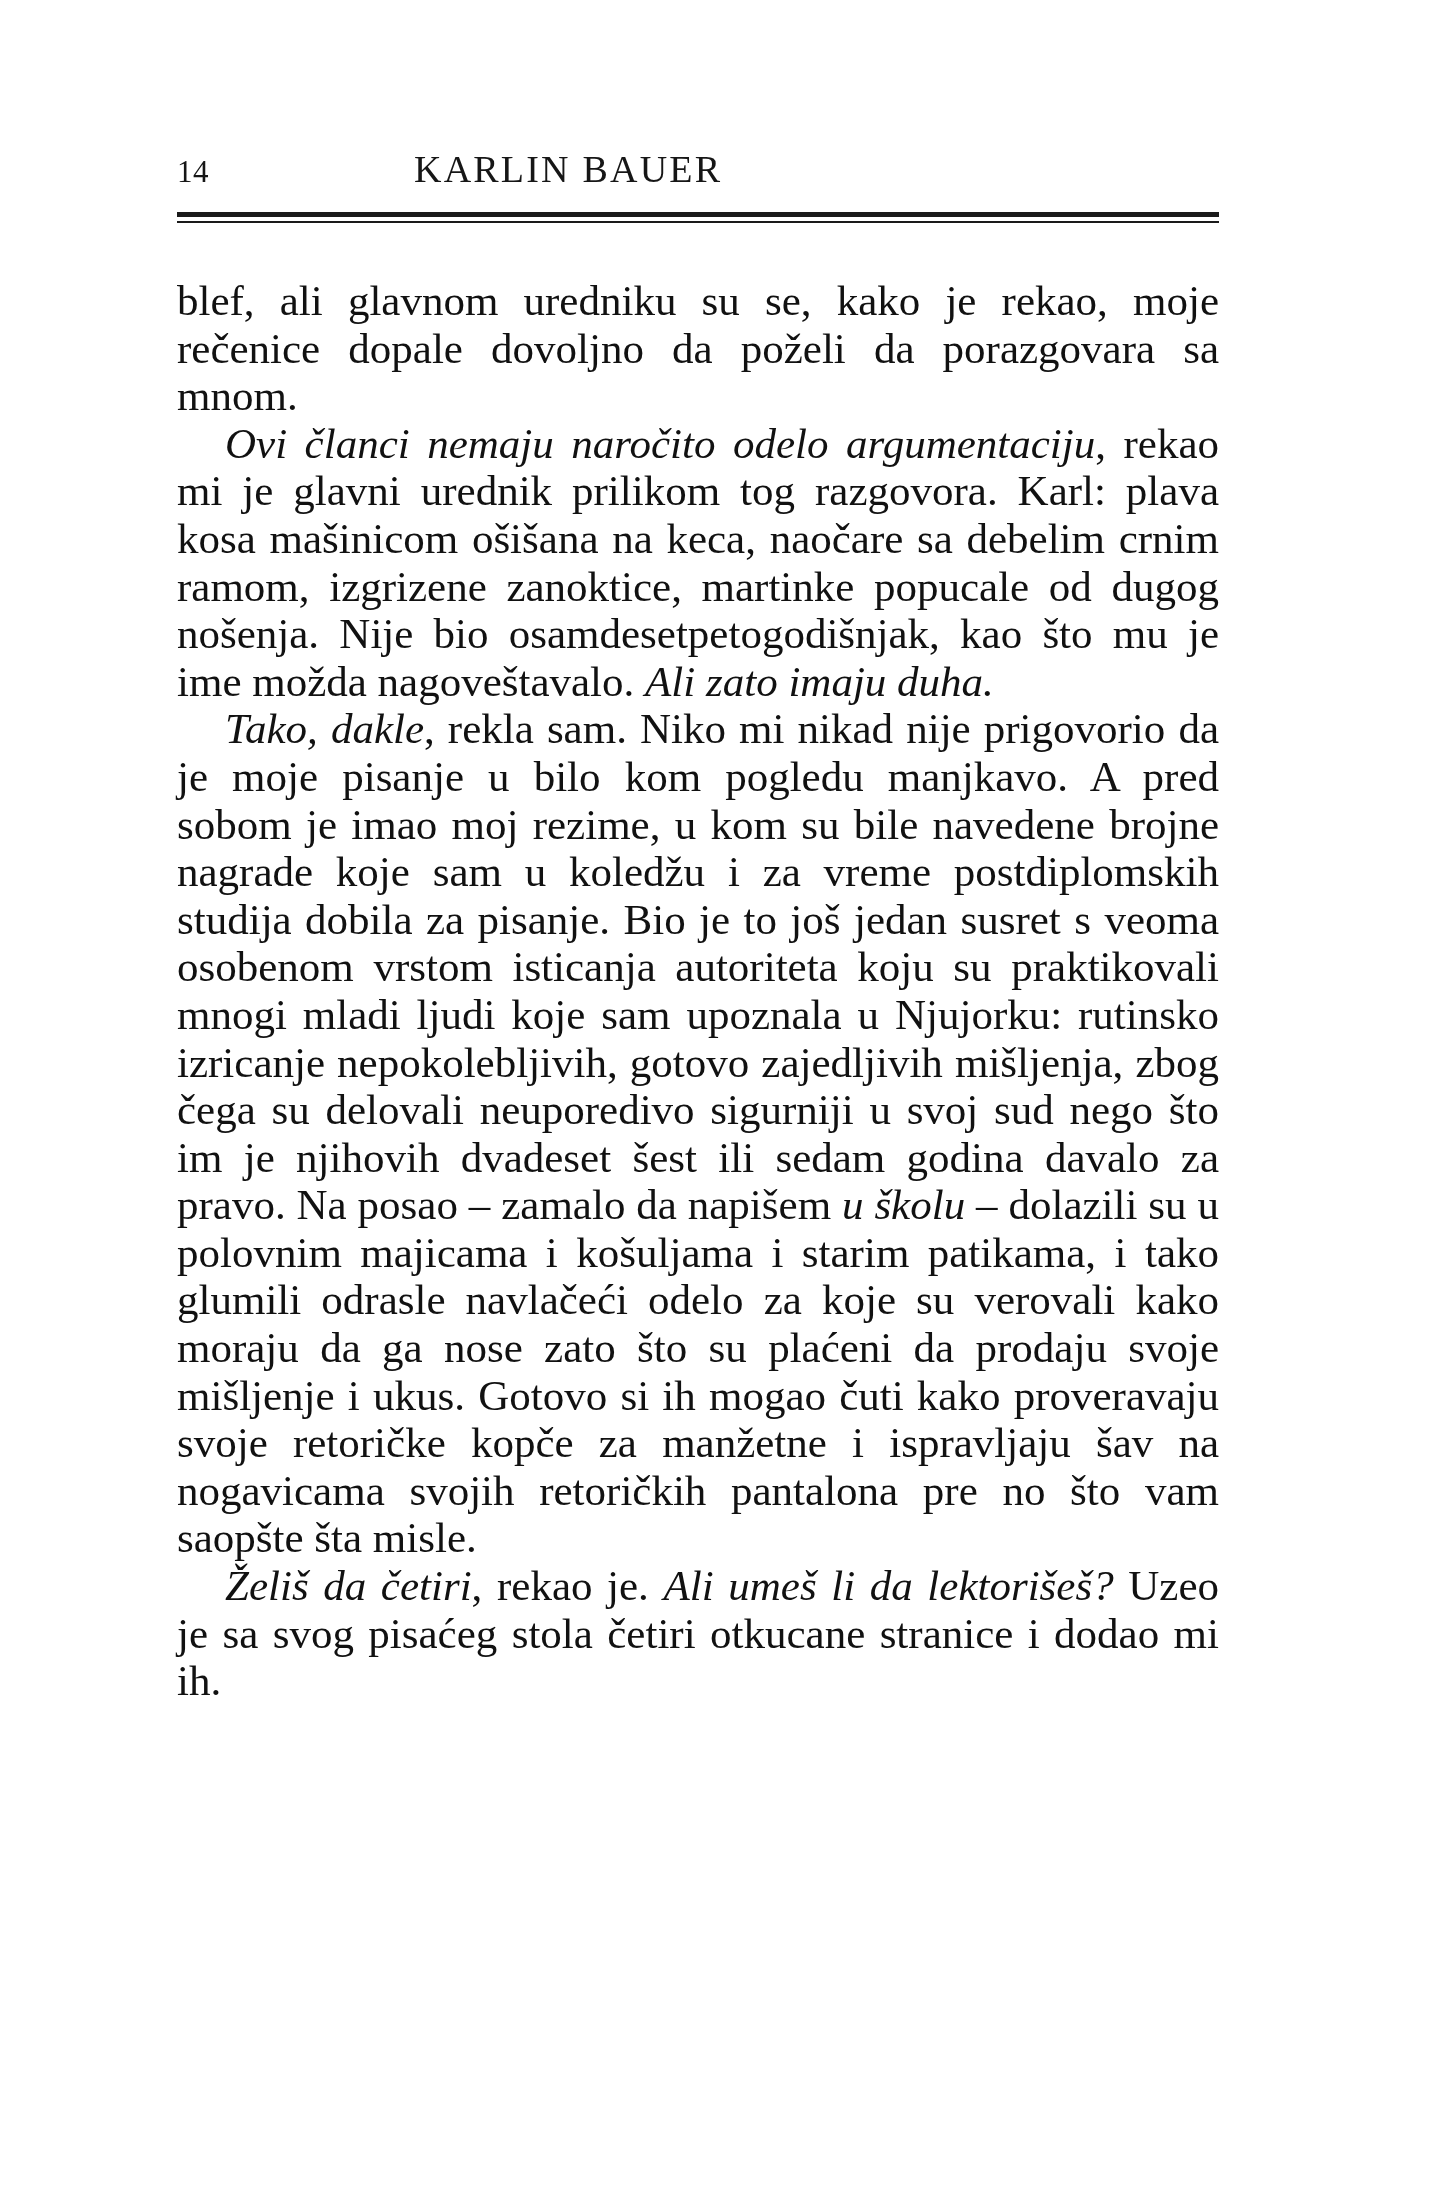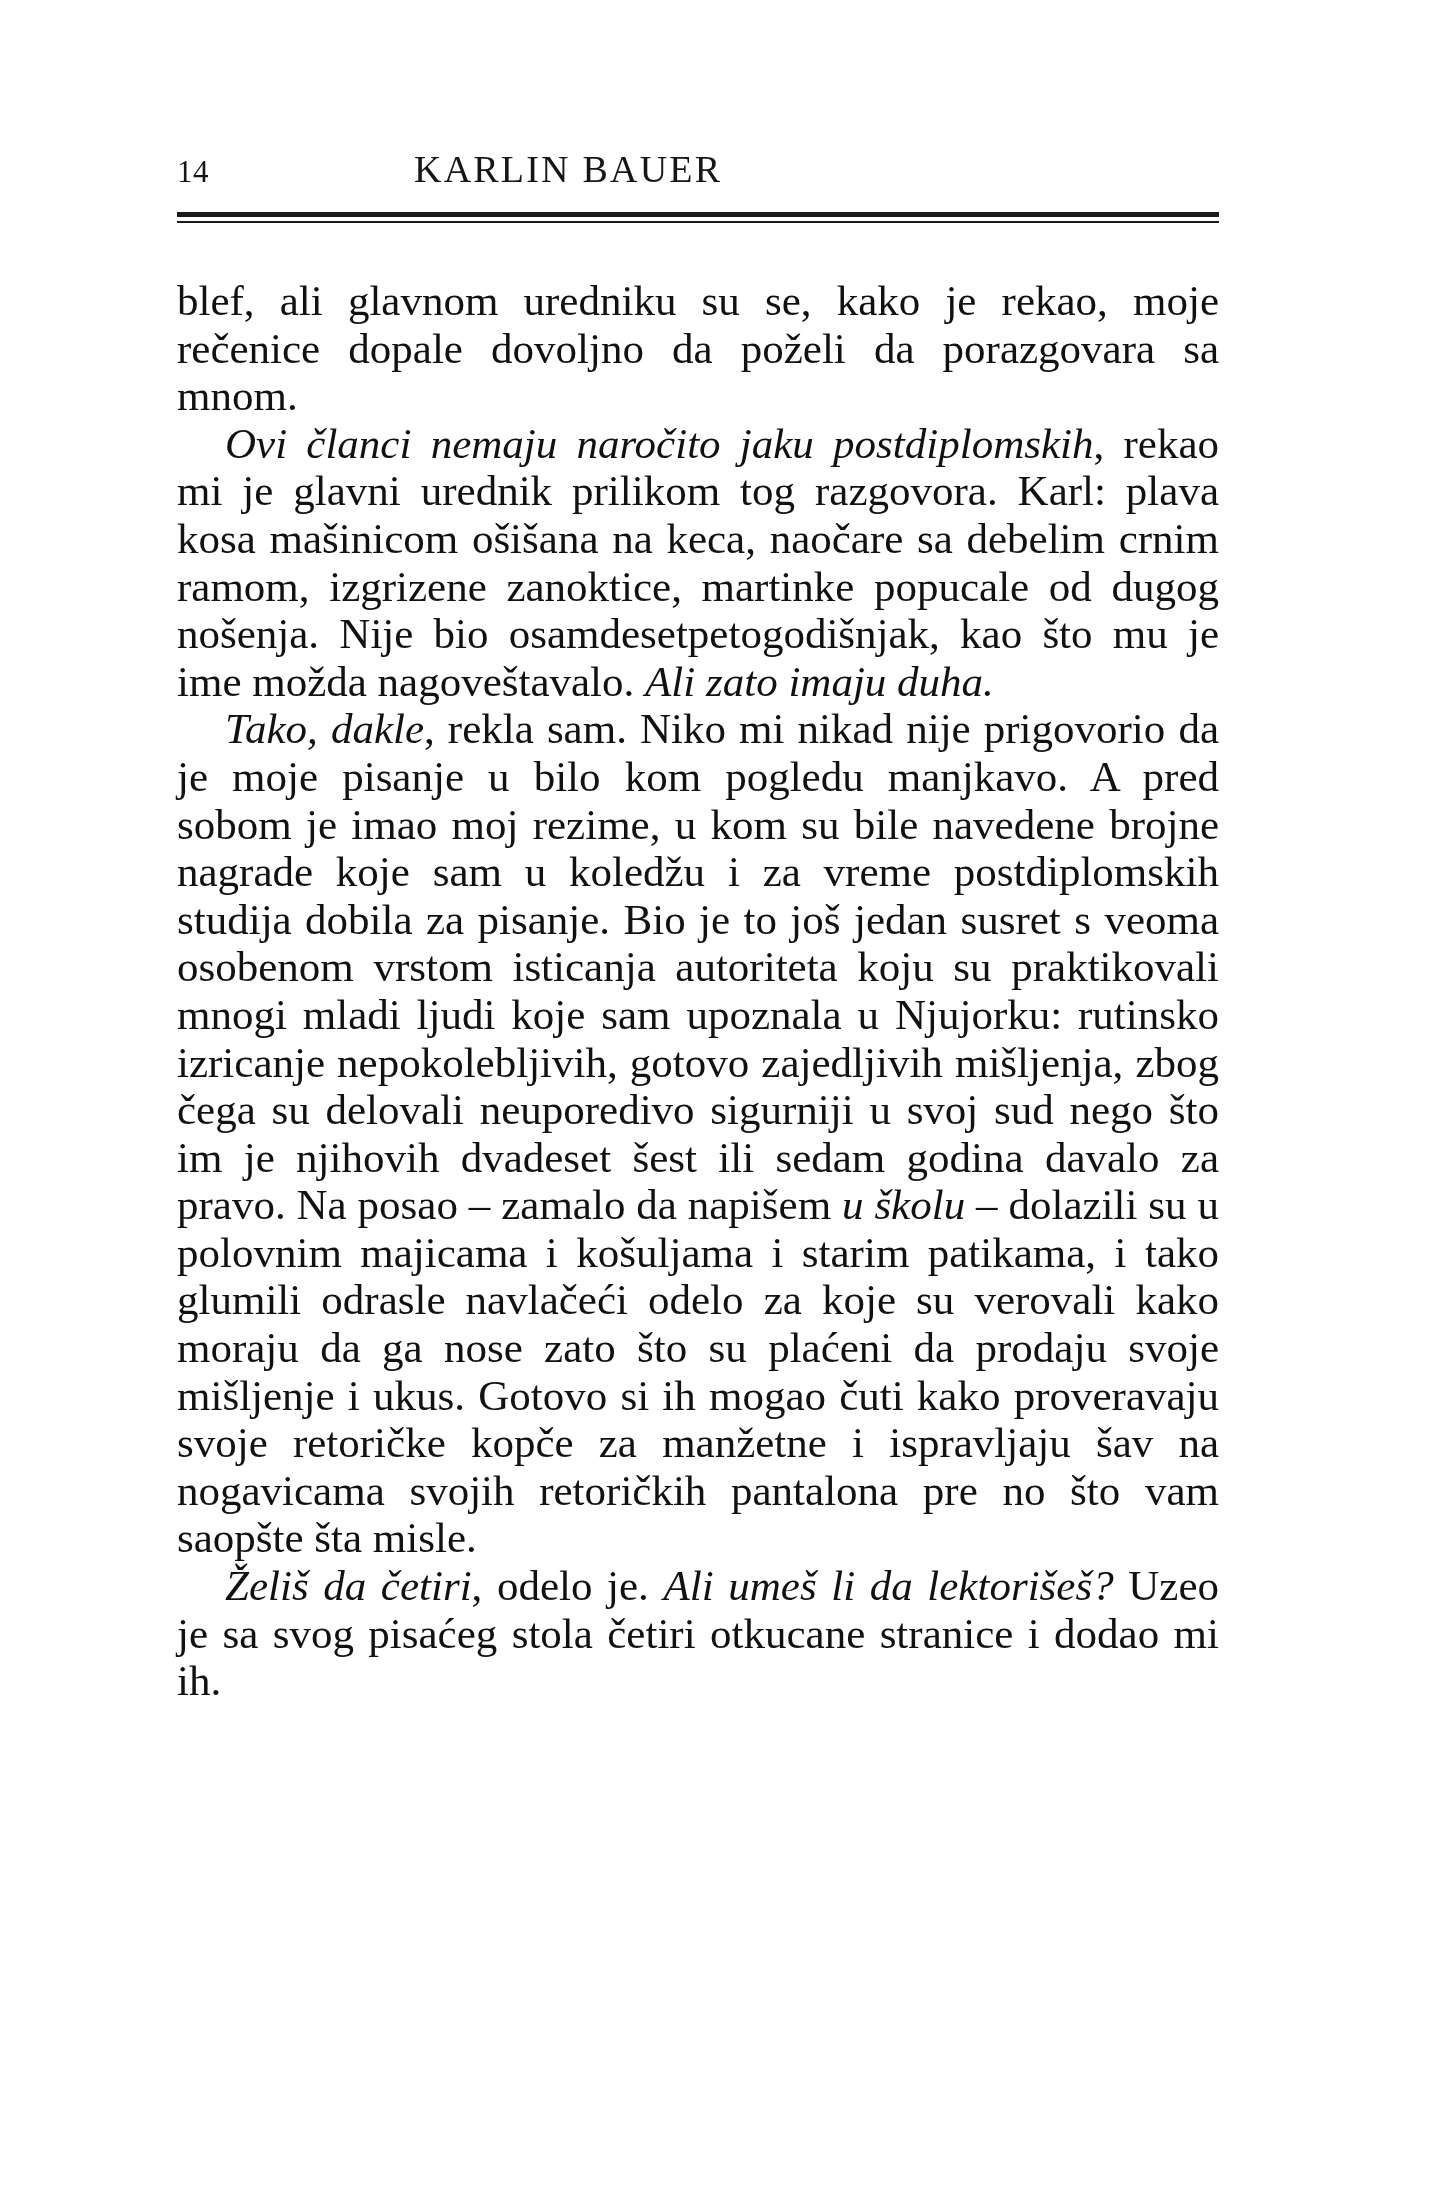--- a/index.html
+++ b/index.html
@@ -112,18 +112,18 @@
   </div>
 
   <div class="rule-wrap">
     <div class="rule-thick"></div>
     <div class="rule-gap"></div>
     <div class="rule-thin"></div>
   </div>
 
   <div class="body-text" id="body-text">
       <p class="no-stretch"><span>blef, ali glavnom uredniku su se, kako je rekao, moje rečenice dopale dovoljno da poželi da porazgovara sa mnom.</span></p>
-      <p class="no-stretch indent"><i>Ovi članci nemaju naročito jaku postdiplomskih</i><span>, rekao mi je glavni urednik prilikom tog razgovora. Karl: plava kosa mašinicom ošišana na keca, naočare sa debelim crnim ramom, izgrizene zanoktice, martinke popucale od dugog nošenja. Nije bio osamdesetpetogodišnjak, kao što mu je ime možda nagoveštavalo. </span><i>Ali zato imaju duha.</i></p>
+      <p class="no-stretch indent"><i>Ovi članci nemaju naročito odelo argumentaciju</i><span>, rekao mi je glavni urednik prilikom tog razgovora. Karl: plava kosa mašinicom ošišana na keca, naočare sa debelim crnim ramom, izgrizene zanoktice, martinke popucale od dugog nošenja. Nije bio osamdesetpetogodišnjak, kao što mu je ime možda nagoveštavalo. </span><i>Ali zato imaju duha.</i></p>
       <p class="no-stretch indent"><i>Tako, dakle</i><span>, rekla sam. Niko mi nikad nije prigovorio da je moje pisanje u bilo kom pogledu manjkavo. A pred sobom je imao moj rezime, u kom su bile navedene brojne nagrade koje sam u koledžu i za vreme postdiplomskih studija dobila za pisanje. Bio je to još jedan susret s veoma osobenom vrstom isticanja autoriteta koju su praktikovali mnogi mladi ljudi koje sam upoznala u Njujorku: rutinsko izricanje nepokolebljivih, gotovo zajedljivih mišljenja, zbog čega su delovali neuporedivo sigurniji u svoj sud nego što im je njihovih dvadeset šest ili sedam godina davalo za pravo. Na posao – zamalo da napišem </span><i>u školu</i><span> – dolazili su u polovnim majicama i košuljama i starim patikama, i tako glumili odrasle navlačeći odelo za koje su verovali kako moraju da ga nose zato što su plaćeni da prodaju svoje mišljenje i ukus. Gotovo si ih mogao čuti kako proveravaju svoje retoričke kopče za manžetne i ispravljaju šav na nogavicama svojih retoričkih pantalona pre no što vam saopšte šta misle.</span></p>
-      <p class="no-stretch indent"><i>Želiš da četiri</i><span>, odelo je. </span><i>Ali umeš li da lektorišeš?</i><span> Uzeo je sa svog pisaćeg stola četiri otkucane stranice i dodao mi ih.</span></p>
+      <p class="no-stretch indent"><i>Želiš da četiri</i><span>, rekao je. </span><i>Ali umeš li da lektorišeš?</i><span> Uzeo je sa svog pisaćeg stola četiri otkucane stranice i dodao mi ih.</span></p>
     </div>
 
 </div>
 
 </body></html>

